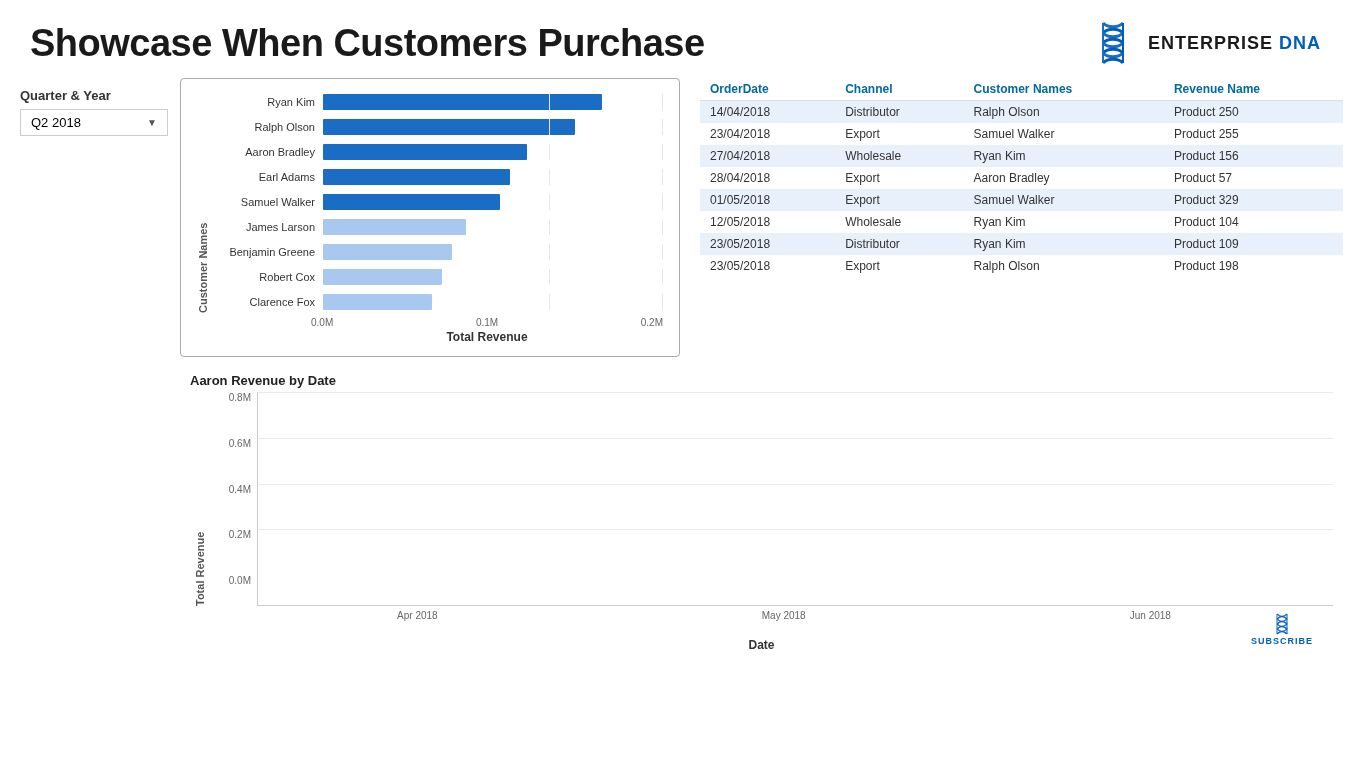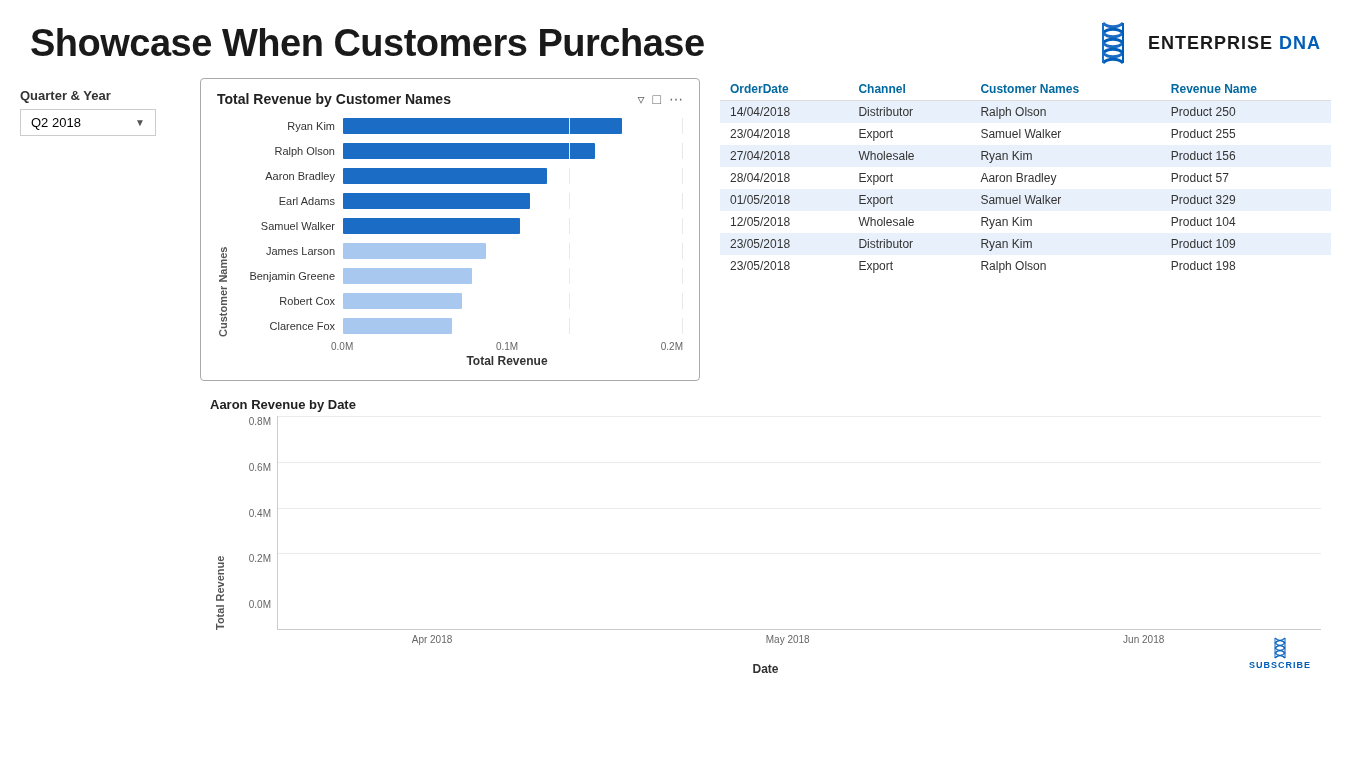--- a/index.html
+++ b/index.html
@@ -31,22 +31,21 @@
       gap: 10px;
     }
     .logo-icon {
       width: 50px;
       height: 50px;
     }
 
     
     .content {
       display: flex;
-      padding: 0 20px 0 20px;
-      gap: 20px;
+      padding: 0 8px 0 20px;
     }
 
     
     .sidebar {
       width: 160px;
       flex-shrink: 0;
       padding-top: 10px;
     }
     .filter-label {
       font-size: 13px;
@@ -57,21 +56,21 @@
     .filter-dropdown {
       border: 1px solid #ccc;
       border-radius: 0;
       padding: 5px 10px;
       font-size: 13px;
       display: flex;
       align-items: center;
       justify-content: space-between;
       cursor: pointer;
       background: #fff;
-      width: 136px;
+      width: 148px;
     }
     .dropdown-chevron {
       font-size: 10px;
       color: #555;
     }
 
     
     .charts-area {
       flex: 1;
       display: flex;
@@ -347,21 +346,21 @@
     }
     .grid-line {
       position: absolute;
       left: 0;
       right: 0;
       border-top: 1px solid #ebebeb;
     }
     .subscribe-area {
       position: absolute;
       bottom: 6px;
-      right: 10px;
+      right: 20px;
       display: flex;
       flex-direction: column;
       align-items: center;
     }
     .subscribe-text {
       font-size: 9px;
       color: #005eb8;
       font-weight: 700;
       letter-spacing: 1px;
     }
@@ -402,28 +401,20 @@
       <span>Q2 2018</span>
       <span class="dropdown-chevron">▼</span>
     </div>
   </div>
 
   <div class="charts-area">
 
     <div class="top-charts">
 
       <div class="bar-chart-container">
-        <div class="chart-header">
-          <span class="chart-title">Total Revenue by Customer Names</span>
-          <div class="chart-icons">
-            <span>▿</span>
-            <span>□</span>
-            <span>⋯</span>
-          </div>
-        </div>
         <div class="bar-chart-inner">
           <div class="bar-chart-body">
             <div class="y-axis-label">Customer Names</div>
             <div class="bar-rows" id="bar-rows">
                 <div class="bar-row">
     <span class="bar-name">Ryan Kim</span>
     <div class="bar-track">
       <div class="bar-fill dark" style="width: 82%"></div>
     </div>
   </div>

